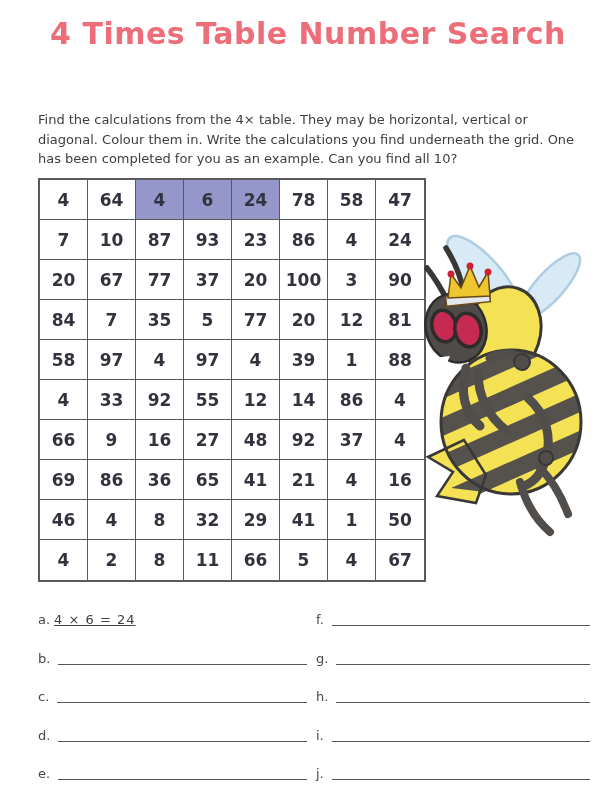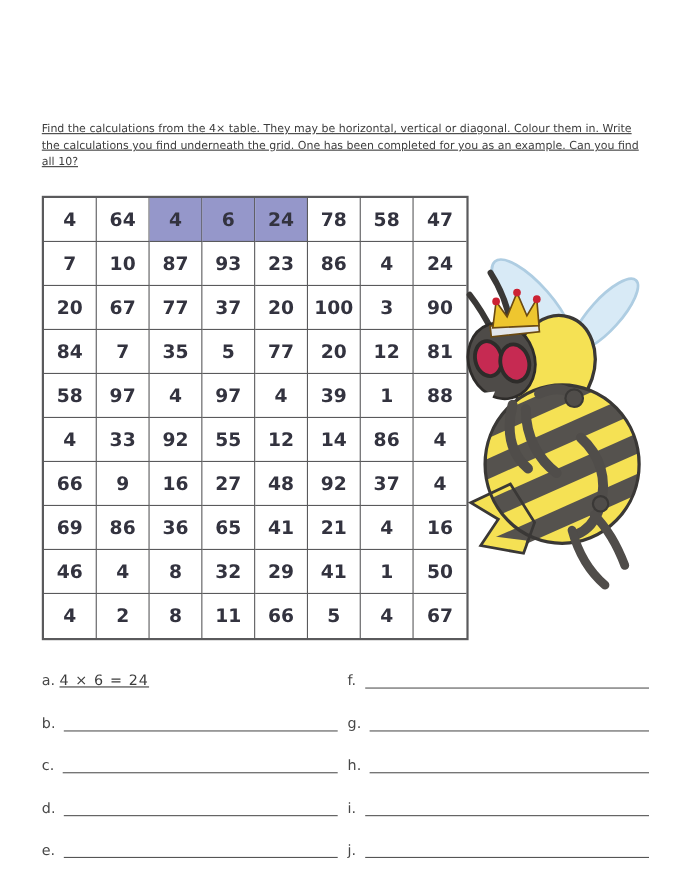--- a/index.html
+++ b/index.html
@@ -9,21 +9,21 @@
     --grid-number:#33333f;
     --highlight:#9597ca;
     --line-color:#555;
   }
   *{box-sizing:border-box;margin:0;padding:0;}
   body{background:#fff;font-family:"DejaVu Sans", sans-serif;}
   .page{position:relative;width:616px;height:812px;background:#ffffff;overflow:hidden;}
   .title{position:absolute;top:16px;left:0;width:100%;text-align:center;
     font-size:30px;font-weight:bold;color:var(--title-color);letter-spacing:0.5px;}
   .instructions{position:absolute;top:110px;left:38px;width:550px;
-    font-size:10px;line-height:1.5;color:var(--text-color);text-decoration:underline;}
+    font-size:13px;line-height:1.5;color:var(--text-color);}
   .grid{position:absolute;top:178px;left:38px;display:grid;
     grid-template-columns:repeat(8,48px);grid-auto-rows:40px;
     border:2px solid var(--grid-border);background:#fff;}
   .cell{display:flex;align-items:center;justify-content:center;
     border-right:1.5px solid var(--grid-border);border-bottom:1.5px solid var(--grid-border);
     font-size:17px;font-weight:bold;color:var(--grid-number);}
   .cell:nth-child(8n){border-right:none;}
   .cell:nth-last-child(-n+8){border-bottom:none;}
   .cell.hl{background:var(--highlight);}
   .bee{position:absolute;left:420px;top:230px;width:194px;height:314px;}
@@ -34,20 +34,21 @@
   .answer-row{height:38.4px;display:flex;align-items:flex-end;padding-bottom:10px;}
   .answer-label{font-size:13px;color:#474747;line-height:1;margin-right:4px;white-space:nowrap;}
   .answer-value{font-size:13px;color:var(--text-color);line-height:1;letter-spacing:1px;text-decoration:underline;}
   .answer-line{flex:1;height:3px;border-bottom:1.4px solid var(--line-color);margin-left:4px;}
 </style>
 </head>
 <body>
 
 <div class="page">
 
+  <h1 class="title">4 Times Table Number Search</h1>
 
   <p class="instructions">Find the calculations from the 4× table. They may be horizontal, vertical or diagonal. Colour them in. Write the calculations you find underneath the grid. One has been completed for you as an example. Can you find all 10?</p>
 
   <div class="grid">
       <div class="cell">4</div>
       <div class="cell">64</div>
       <div class="cell hl">4</div>
       <div class="cell hl">6</div>
       <div class="cell hl">24</div>
       <div class="cell">78</div>

